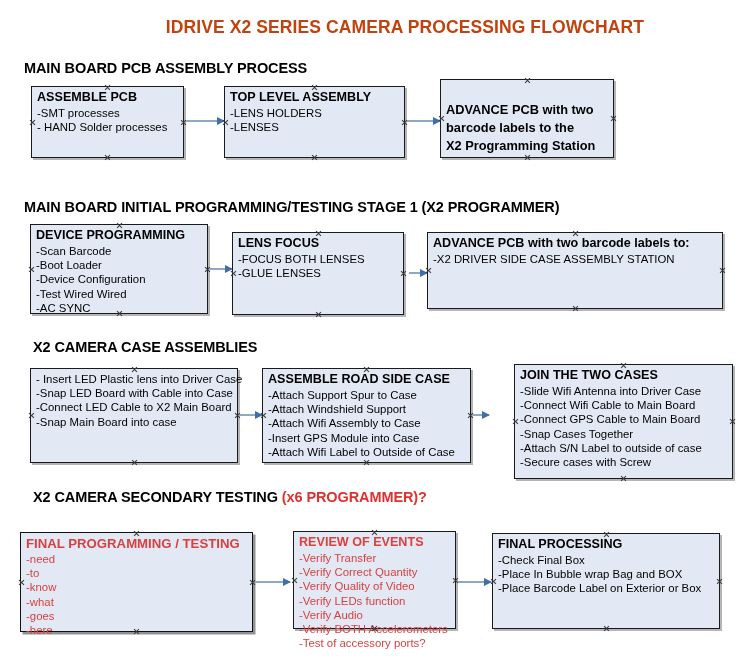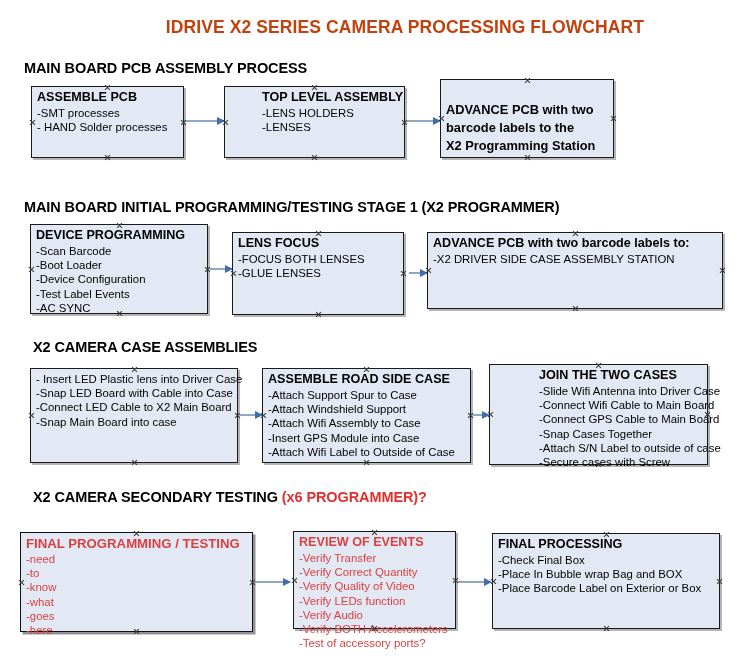--- a/index.html
+++ b/index.html
@@ -122,21 +122,21 @@
     <div class="node-line">- HAND Solder processes</div>
   </div>
   <span class="xmark xm-l"></span>
   <span class="xmark xm-r"></span>
   <span class="xmark xm-t"></span>
   <span class="xmark xm-b"></span>
 </div>
 
 <div class="arrow" style="left:186px; top:120px; width:38px;"></div>
 
-<div class="node" style="left:224px; top:86px; width:181px; height:72px;padding-left:32px;">
+<div class="node" style="left:224px; top:86px; width:181px; height:72px;">
   <div class="node-inner">
     <div class="node-title">TOP LEVEL ASSEMBLY</div>
     <div class="node-line">-LENS HOLDERS</div>
     <div class="node-line">-LENSES</div>
   </div>
   <span class="xmark xm-l"></span>
   <span class="xmark xm-r"></span>
   <span class="xmark xm-t"></span>
   <span class="xmark xm-b"></span>
 </div>
@@ -156,21 +156,21 @@
 </div>
 
 <div class="section-heading" style="left:24px; top:199px;">MAIN BOARD INITIAL PROGRAMMING/TESTING STAGE 1 (X2 PROGRAMMER)</div>
 
 <div class="node" style="left:30px; top:224px; width:178px; height:90px;">
   <div class="node-inner">
     <div class="node-title">DEVICE PROGRAMMING</div>
     <div class="node-line">-Scan Barcode</div>
     <div class="node-line">-Boot Loader</div>
     <div class="node-line">-Device Configuration</div>
-    <div class="node-line">-Test Label Events</div>
+    <div class="node-line">-Test Wired Wired</div>
     <div class="node-line">-AC SYNC</div>
   </div>
   <span class="xmark xm-l"></span>
   <span class="xmark xm-r"></span>
   <span class="xmark xm-t"></span>
   <span class="xmark xm-b"></span>
 </div>
 
 <div class="arrow" style="left:210px; top:268px; width:22px;"></div>
 
@@ -226,21 +226,21 @@
     <div class="node-line">-Attach Wifi Label to Outside of Case</div>
   </div>
   <span class="xmark xm-l"></span>
   <span class="xmark xm-r"></span>
   <span class="xmark xm-t"></span>
   <span class="xmark xm-b"></span>
 </div>
 
 <div class="arrow" style="left:473px; top:414px; width:16px;"></div>
 
-<div class="node" style="left:489px; top:364px; width:219px; height:101px;padding-left:44px;">
+<div class="node" style="left:514px; top:364px; width:219px; height:115px;">
   <div class="node-inner">
     <div class="node-title">JOIN THE TWO CASES</div>
     <div class="node-line">-Slide Wifi Antenna into Driver Case</div>
     <div class="node-line">-Connect Wifi Cable to Main Board</div>
     <div class="node-line">-Connect GPS Cable to Main Board</div>
     <div class="node-line">-Snap Cases Together</div>
     <div class="node-line">-Attach S/N Label to outside of case</div>
     <div class="node-line">-Secure cases with Screw</div>
   </div>
   <span class="xmark xm-l"></span>

